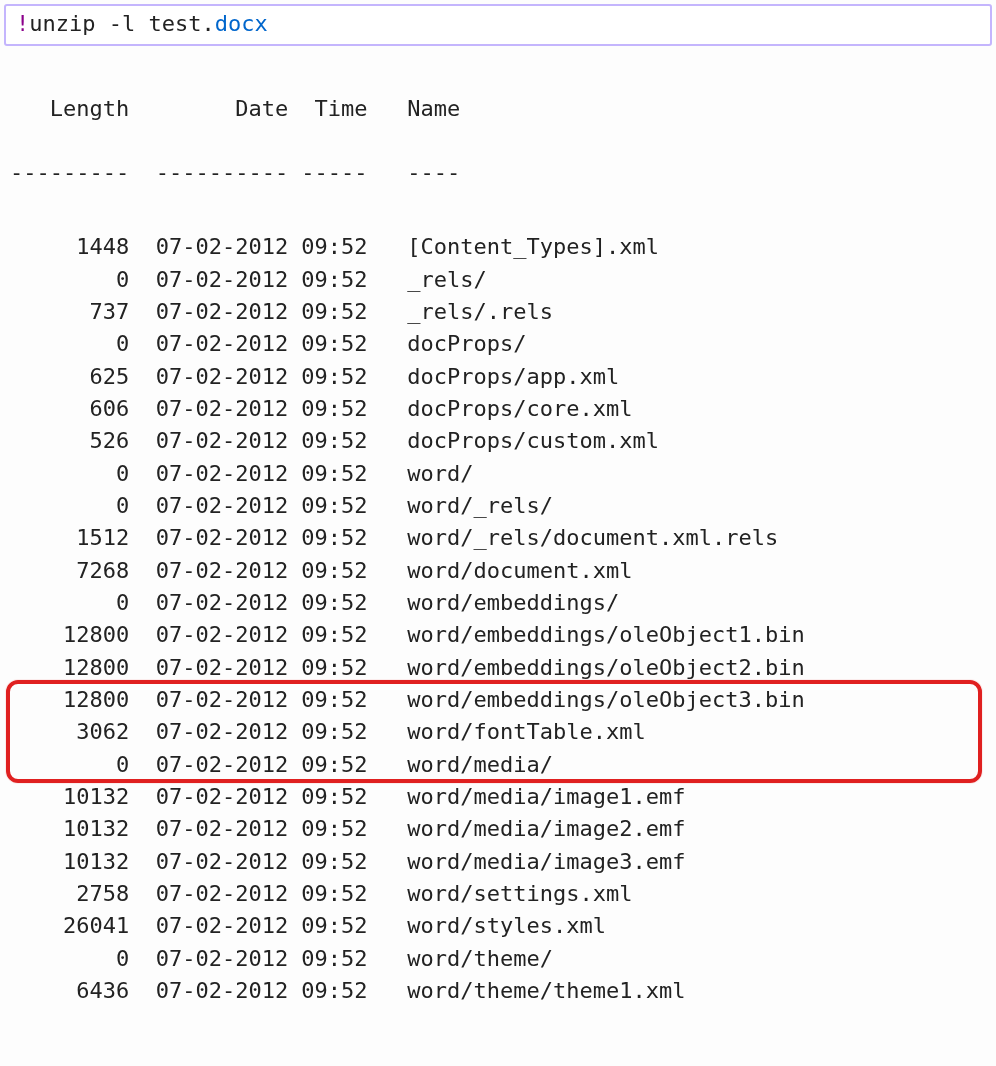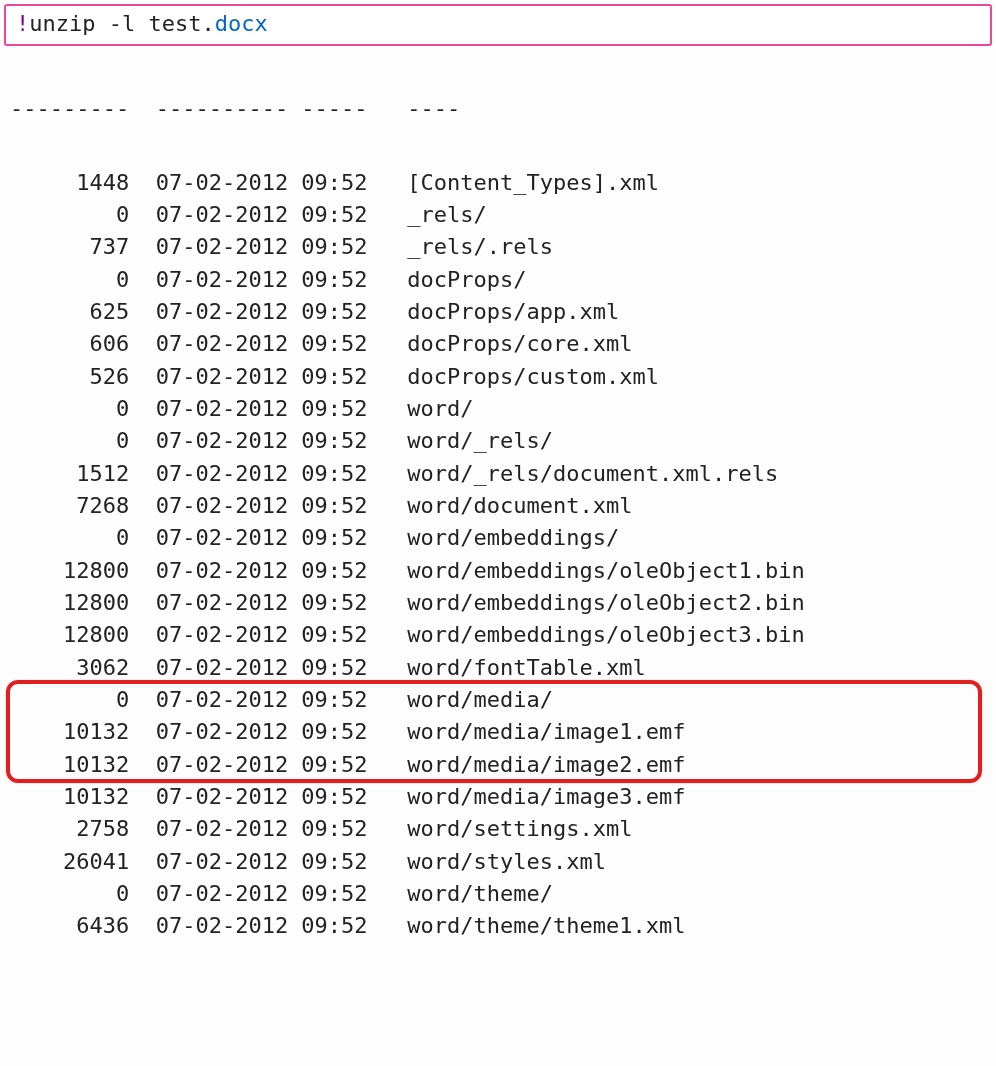--- a/index.html
+++ b/index.html
@@ -7,21 +7,21 @@
     margin: 0;
     padding: 0;
     background: #fdfdfd;
     font-family: "Menlo", "Consolas", "DejaVu Sans Mono", "Courier New", monospace;
     font-size: 22px;
     line-height: 1.47;
     color: #222;
     width: 996px;
   }
   .cmd-box {
-    border: 2px solid #ec4899;
+    border: 2px solid #c4b5fd;
     border-radius: 3px;
     padding: 2px 10px 4px 10px;
     margin: 4px 4px 14px 4px;
     background: #fff;
     font-weight: 500;
   }
   .bang { color: #8b008b; }
   .cmd-word { color: #222; }
   .cmd-flag { color: #222; }
   .cmd-arg { color: #0066cc; }
@@ -52,20 +52,21 @@
   }
 </style>
 </head>
 <body>
 
 <div class="cmd-box">
   <span class="bang">!</span><span class="cmd-word">unzip</span> <span class="cmd-flag">-l</span> <span class="cmd-word">test.</span><span class="cmd-arg">docx</span>
 </div>
 
 <div class="output">
+<div class="row"><span class="len">Length</span><span class="sep1"> </span><span class="date">Date</span><span class="sep2"> </span><span class="time">Time</span><span class="sep3"> </span><span class="name">Name</span></div>
 <div class="row"><span class="dash-len">---------</span><span class="sep1"> </span><span class="dash-date">----------</span><span class="sep2"> </span><span class="dash-time">-----</span><span class="sep3"> </span><span class="dash-name">----</span></div>
 <div id="rows-container"><div class="row"><span class="len">1448</span><span class="sep1"> </span><span class="date">07-02-2012</span><span class="sep2"> </span><span class="time">09:52</span><span class="sep3"> </span><span class="name">[Content_Types].xml</span></div><div class="row"><span class="len">0</span><span class="sep1"> </span><span class="date">07-02-2012</span><span class="sep2"> </span><span class="time">09:52</span><span class="sep3"> </span><span class="name">_rels/</span></div><div class="row"><span class="len">737</span><span class="sep1"> </span><span class="date">07-02-2012</span><span class="sep2"> </span><span class="time">09:52</span><span class="sep3"> </span><span class="name">_rels/.rels</span></div><div class="row"><span class="len">0</span><span class="sep1"> </span><span class="date">07-02-2012</span><span class="sep2"> </span><span class="time">09:52</span><span class="sep3"> </span><span class="name">docProps/</span></div><div class="row"><span class="len">625</span><span class="sep1"> </span><span class="date">07-02-2012</span><span class="sep2"> </span><span class="time">09:52</span><span class="sep3"> </span><span class="name">docProps/app.xml</span></div><div class="row"><span class="len">606</span><span class="sep1"> </span><span class="date">07-02-2012</span><span class="sep2"> </span><span class="time">09:52</span><span class="sep3"> </span><span class="name">docProps/core.xml</span></div><div class="row"><span class="len">526</span><span class="sep1"> </span><span class="date">07-02-2012</span><span class="sep2"> </span><span class="time">09:52</span><span class="sep3"> </span><span class="name">docProps/custom.xml</span></div><div class="row"><span class="len">0</span><span class="sep1"> </span><span class="date">07-02-2012</span><span class="sep2"> </span><span class="time">09:52</span><span class="sep3"> </span><span class="name">word/</span></div><div class="row"><span class="len">0</span><span class="sep1"> </span><span class="date">07-02-2012</span><span class="sep2"> </span><span class="time">09:52</span><span class="sep3"> </span><span class="name">word/_rels/</span></div><div class="row"><span class="len">1512</span><span class="sep1"> </span><span class="date">07-02-2012</span><span class="sep2"> </span><span class="time">09:52</span><span class="sep3"> </span><span class="name">word/_rels/document.xml.rels</span></div><div class="row"><span class="len">7268</span><span class="sep1"> </span><span class="date">07-02-2012</span><span class="sep2"> </span><span class="time">09:52</span><span class="sep3"> </span><span class="name">word/document.xml</span></div><div class="row"><span class="len">0</span><span class="sep1"> </span><span class="date">07-02-2012</span><span class="sep2"> </span><span class="time">09:52</span><span class="sep3"> </span><span class="name">word/embeddings/</span></div><div class="row"><span class="len">12800</span><span class="sep1"> </span><span class="date">07-02-2012</span><span class="sep2"> </span><span class="time">09:52</span><span class="sep3"> </span><span class="name">word/embeddings/oleObject1.bin</span></div><div class="row"><span class="len">12800</span><span class="sep1"> </span><span class="date">07-02-2012</span><span class="sep2"> </span><span class="time">09:52</span><span class="sep3"> </span><span class="name">word/embeddings/oleObject2.bin</span></div><div class="row"><span class="len">12800</span><span class="sep1"> </span><span class="date">07-02-2012</span><span class="sep2"> </span><span class="time">09:52</span><span class="sep3"> </span><span class="name">word/embeddings/oleObject3.bin</span></div><div class="row"><span class="len">3062</span><span class="sep1"> </span><span class="date">07-02-2012</span><span class="sep2"> </span><span class="time">09:52</span><span class="sep3"> </span><span class="name">word/fontTable.xml</span></div><div class="row"><span class="len">0</span><span class="sep1"> </span><span class="date">07-02-2012</span><span class="sep2"> </span><span class="time">09:52</span><span class="sep3"> </span><span class="name">word/media/</span></div><div class="row"><span class="len">10132</span><span class="sep1"> </span><span class="date">07-02-2012</span><span class="sep2"> </span><span class="time">09:52</span><span class="sep3"> </span><span class="name">word/media/image1.emf</span></div><div class="row"><span class="len">10132</span><span class="sep1"> </span><span class="date">07-02-2012</span><span class="sep2"> </span><span class="time">09:52</span><span class="sep3"> </span><span class="name">word/media/image2.emf</span></div><div class="row"><span class="len">10132</span><span class="sep1"> </span><span class="date">07-02-2012</span><span class="sep2"> </span><span class="time">09:52</span><span class="sep3"> </span><span class="name">word/media/image3.emf</span></div><div class="row"><span class="len">2758</span><span class="sep1"> </span><span class="date">07-02-2012</span><span class="sep2"> </span><span class="time">09:52</span><span class="sep3"> </span><span class="name">word/settings.xml</span></div><div class="row"><span class="len">26041</span><span class="sep1"> </span><span class="date">07-02-2012</span><span class="sep2"> </span><span class="time">09:52</span><span class="sep3"> </span><span class="name">word/styles.xml</span></div><div class="row"><span class="len">0</span><span class="sep1"> </span><span class="date">07-02-2012</span><span class="sep2"> </span><span class="time">09:52</span><span class="sep3"> </span><span class="name">word/theme/</span></div><div class="row"><span class="len">6436</span><span class="sep1"> </span><span class="date">07-02-2012</span><span class="sep2"> </span><span class="time">09:52</span><span class="sep3"> </span><span class="name">word/theme/theme1.xml</span></div></div>
 
 
 
 <div id="hl-box" class="highlight-box" style="left: 6px; top: 619.562px; width: 976px; height: 102.984px;"></div>
 
 
 </div>
 

